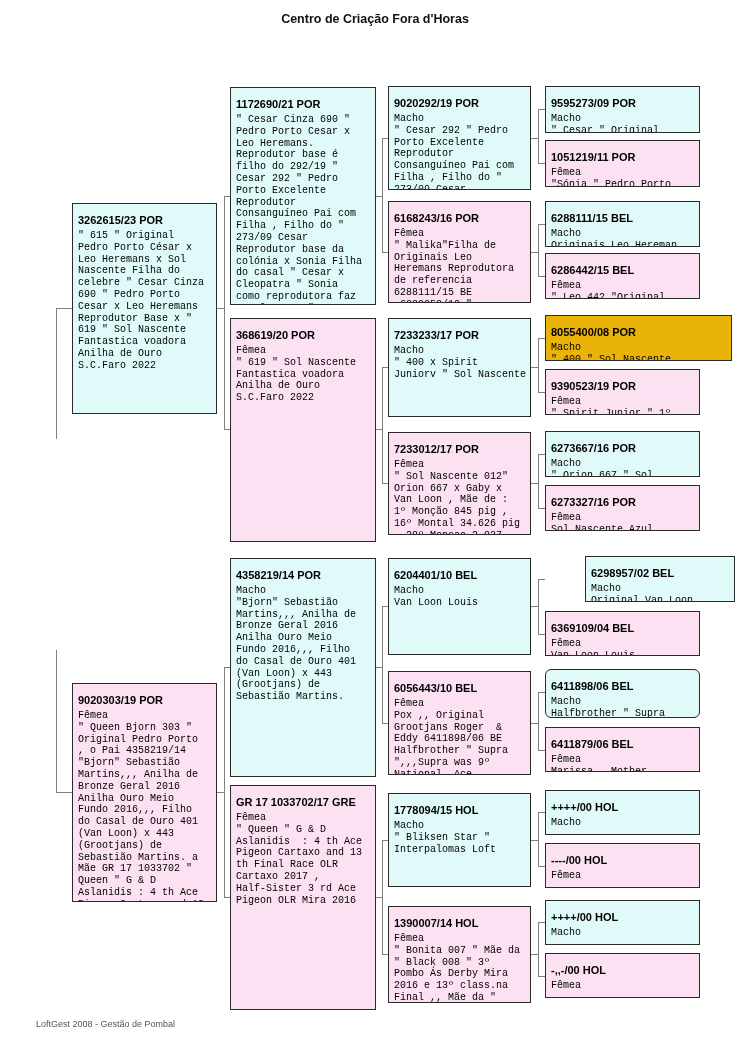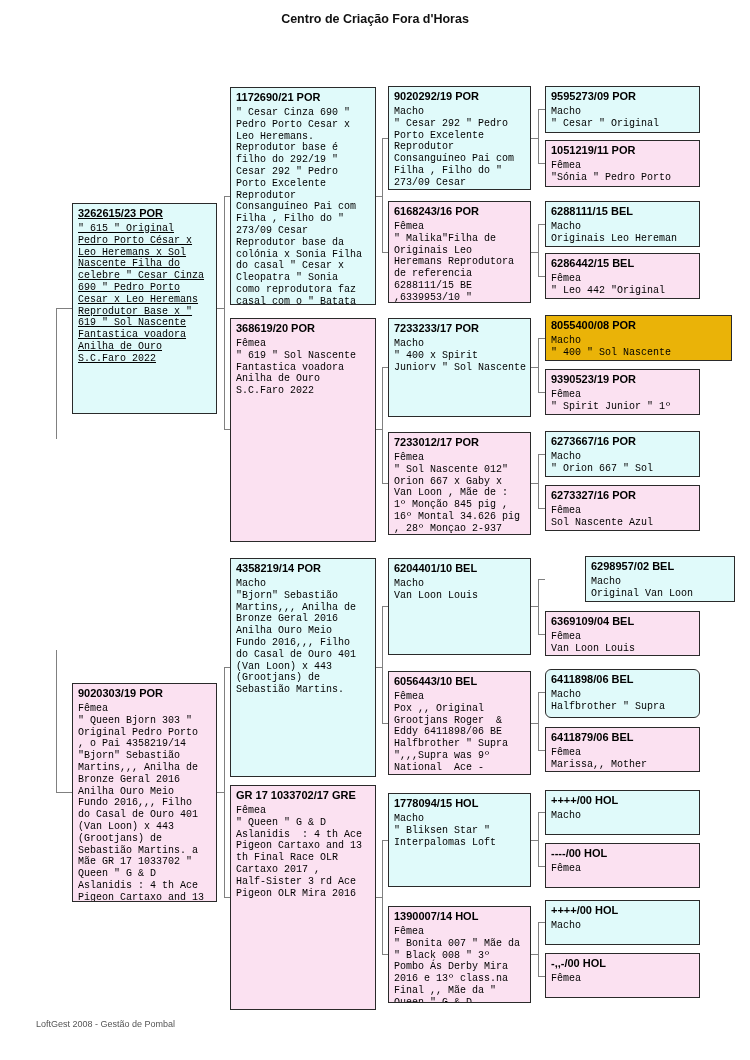--- a/index.html
+++ b/index.html
@@ -12,21 +12,21 @@
     position:absolute;top:12px;left:0;width:100%;text-align:center;
     font-weight:bold;font-size:12.5px;color:#111;
     font-family:"Liberation Sans", sans-serif;
   }
   .footer{
     position:absolute;left:36px;top:1019px;font-size:9px;color:#555;
     font-family:"Liberation Sans", sans-serif;
   }
   .pbox{
     position:absolute;border:1px solid #2a2a2a;box-sizing:border-box;
-    padding:3px 3px 2px 5px;overflow:hidden;
+    padding:10px 3px 2px 5px;overflow:hidden;
   }
   .ring{
     font-family:"Liberation Sans", sans-serif;
     font-weight:bold;font-size:11px;line-height:13px;color:#000;margin-bottom:3px;
   }
   .pbody{
     font-family:"Liberation Mono","DejaVu Sans Mono", monospace;
     font-size:10px;line-height:11.8px;color:#000;white-space:pre-wrap;word-break:break-word;
   }
   .pline{position:absolute;background:#808080;}
@@ -90,21 +90,21 @@
     <div class="pline" style="background: rgb(128, 128, 128); left: 538px; top: 692px; width: 7px; height: 1px;"></div>
     <div class="pline" style="background: rgb(128, 128, 128); left: 538px; top: 750px; width: 7px; height: 1px;"></div>
     <div class="pline" style="background: rgb(128, 128, 128); left: 531px; top: 840px; width: 7px; height: 1px;"></div>
     <div class="pline" style="background: rgb(128, 128, 128); left: 538px; top: 812px; width: 1px; height: 55px;"></div>
     <div class="pline" style="background: rgb(128, 128, 128); left: 538px; top: 812px; width: 7px; height: 1px;"></div>
     <div class="pline" style="background: rgb(128, 128, 128); left: 538px; top: 866px; width: 7px; height: 1px;"></div>
     <div class="pline" style="background: rgb(128, 128, 128); left: 531px; top: 954px; width: 7px; height: 1px;"></div>
     <div class="pline" style="background: rgb(128, 128, 128); left: 538px; top: 922px; width: 1px; height: 55px;"></div>
     <div class="pline" style="background: rgb(128, 128, 128); left: 538px; top: 922px; width: 7px; height: 1px;"></div>
     <div class="pline" style="background: rgb(128, 128, 128); left: 538px; top: 976px; width: 7px; height: 1px;"></div>
-    <div class="pbox" style="left: 72px; top: 203px; width: 145px; height: 211px; background: rgb(224, 250, 250); border-color: rgb(42, 42, 42); text-decoration: underline;">
+    <div class="pbox" style="left: 72px; top: 203px; width: 145px; height: 211px; background: rgb(224, 250, 250); border-color: rgb(42, 42, 42);">
       <div class="ring">3262615/23 POR</div>
       <div class="pbody">" 615 " Original
 Pedro Porto César x
 Leo Heremans x Sol
 Nascente Filha do
 celebre " Cesar Cinza
 690 " Pedro Porto
 Cesar x Leo Heremans
 Reprodutor Base x "
 619 " Sol Nascente

